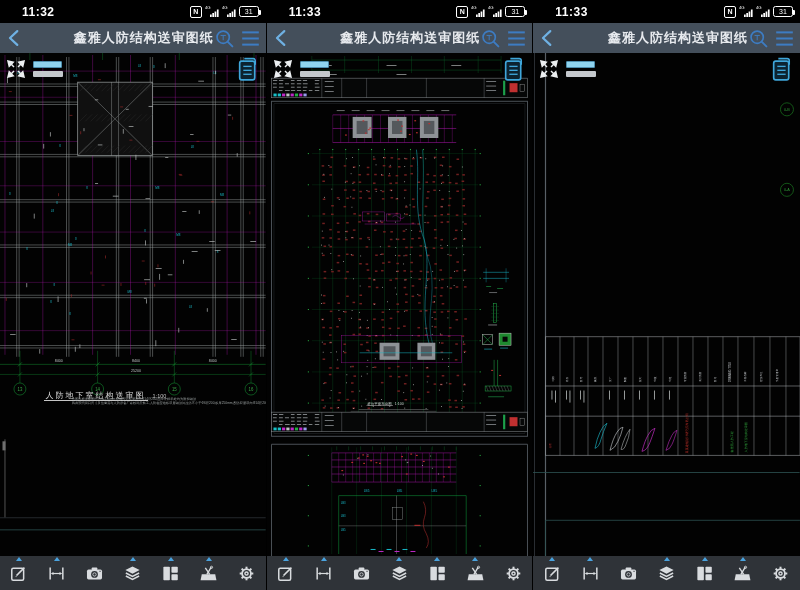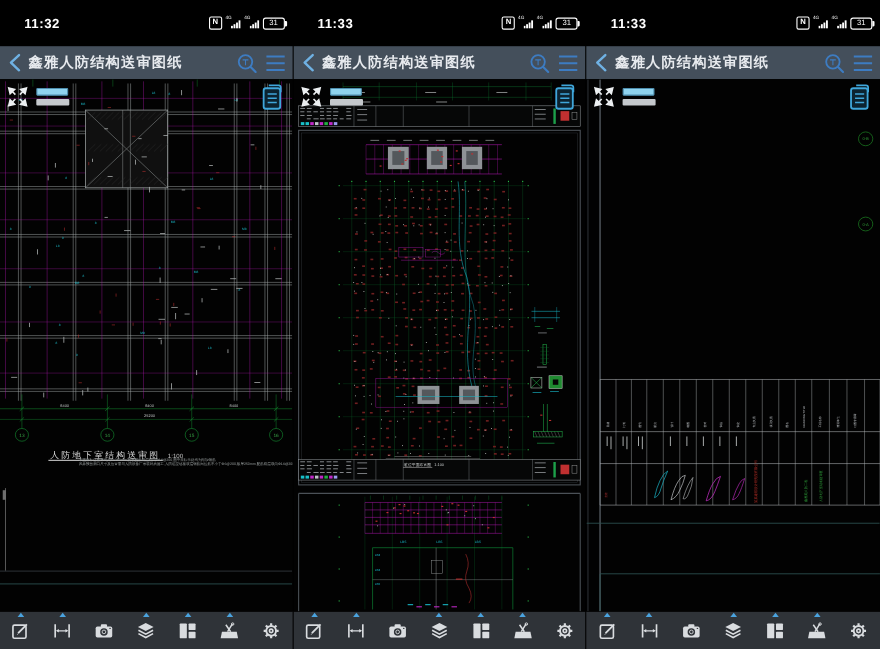--- a/index.html
+++ b/index.html
@@ -2,36 +2,36 @@
 <html><head>
 <meta charset="utf-8">
 <style>
   html,body{margin:0;padding:0;width:800px;height:590px;background:#000;
     font-family:"Liberation Sans","DejaVu Sans",sans-serif;overflow:hidden}
   .screen{display:flex;width:800px;height:590px}
   .panel{width:33.3333%;height:590px;display:flex;flex-direction:column;position:relative;
     border-right:1px solid #000;box-sizing:border-box;background:#000}
   .panel:last-child{border-right:none}
   
-  .statusbar{height:42px;flex:0 0 auto;background:#000;color:#fff;display:flex;
+  .statusbar{height:23px;flex:0 0 auto;background:#000;color:#fff;display:flex;
     align-items:center;justify-content:space-between}
   .sb-time{margin-left:22px;font-size:12px;font-weight:700;letter-spacing:.5px}
   .sb-icons{display:flex;align-items:center;gap:3px;margin-right:7px}
   .nfc{display:inline-block;width:10px;height:10px;border:1px solid #fff;border-radius:2px;
     font-size:7px;line-height:10px;text-align:center;font-weight:700}
   .sim{position:relative;width:14px;height:12px}
   .fourg{position:absolute;top:-1px;left:0;font-size:5px;font-style:normal;transform:scale(.85);transform-origin:0 0}
   .sim svg{position:absolute;bottom:1px;right:0;width:9px;height:8px}
   .batt{position:relative;width:20px;height:11px;border:1px solid #fff;border-radius:2.5px;
     font-size:7px;line-height:10px;text-align:center;box-sizing:border-box}
   .batt:after{content:"";position:absolute;right:-3px;top:2.5px;width:2px;height:5px;background:#fff;border-radius:0 1px 1px 0}
   
   .appbar{height:30px;flex:0 0 auto;background:#444f5b;display:flex;align-items:center}
   .ab-back{width:22px;height:22px;margin-left:4px;flex:0 0 auto}
-  .ab-title{flex:1;text-align:left;color:#e7eaee;font-size:13px;font-weight:700;
+  .ab-title{flex:1;text-align:right;color:#e7eaee;font-size:13px;font-weight:700;
     letter-spacing:1px;white-space:nowrap;overflow:hidden}
   .ab-ic{width:21px;height:21px;margin-right:5px;flex:0 0 auto}
   
   .canvas{flex:1;position:relative;background:#020202;overflow:hidden}
   .cad{position:absolute;left:0;top:0;width:100%;height:100%}
   .ov-expand{position:absolute;left:5px;top:5px;width:22px;height:22px}
   .pill-b{position:absolute;left:33px;top:8px;width:27px;height:5px;background:#8fd3ee;
     border:1px solid #4e8eae;border-radius:1px}
   .pill-g{position:absolute;left:33px;top:18px;width:30px;height:6px;background:#c4c8cc;border-radius:1px}
   .ov-notes{position:absolute;right:5px;top:3px;width:25px;height:27px}

